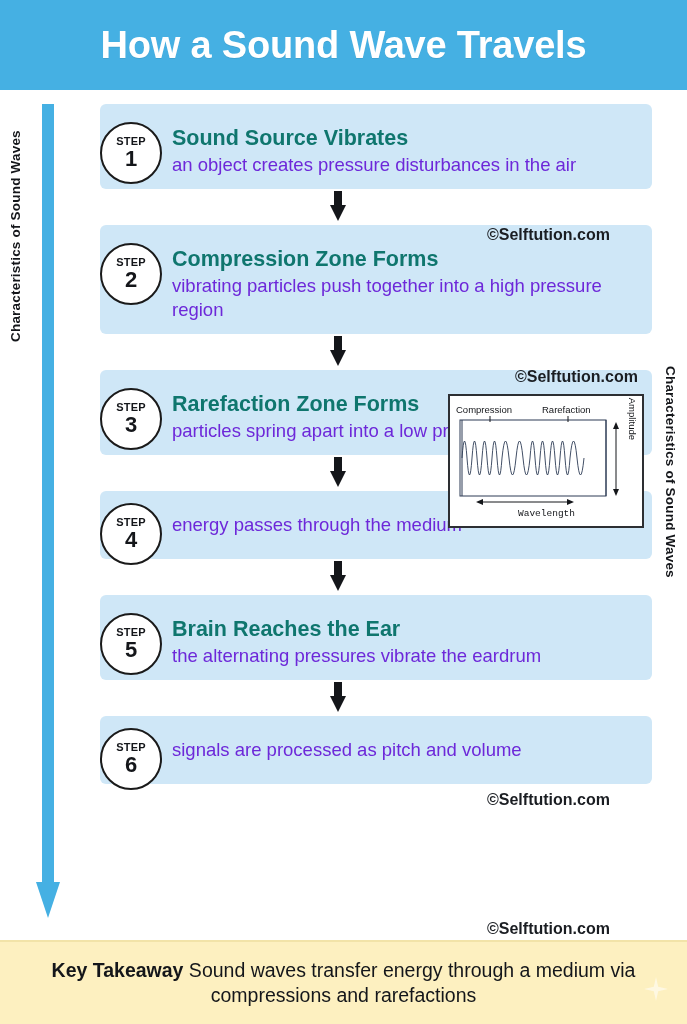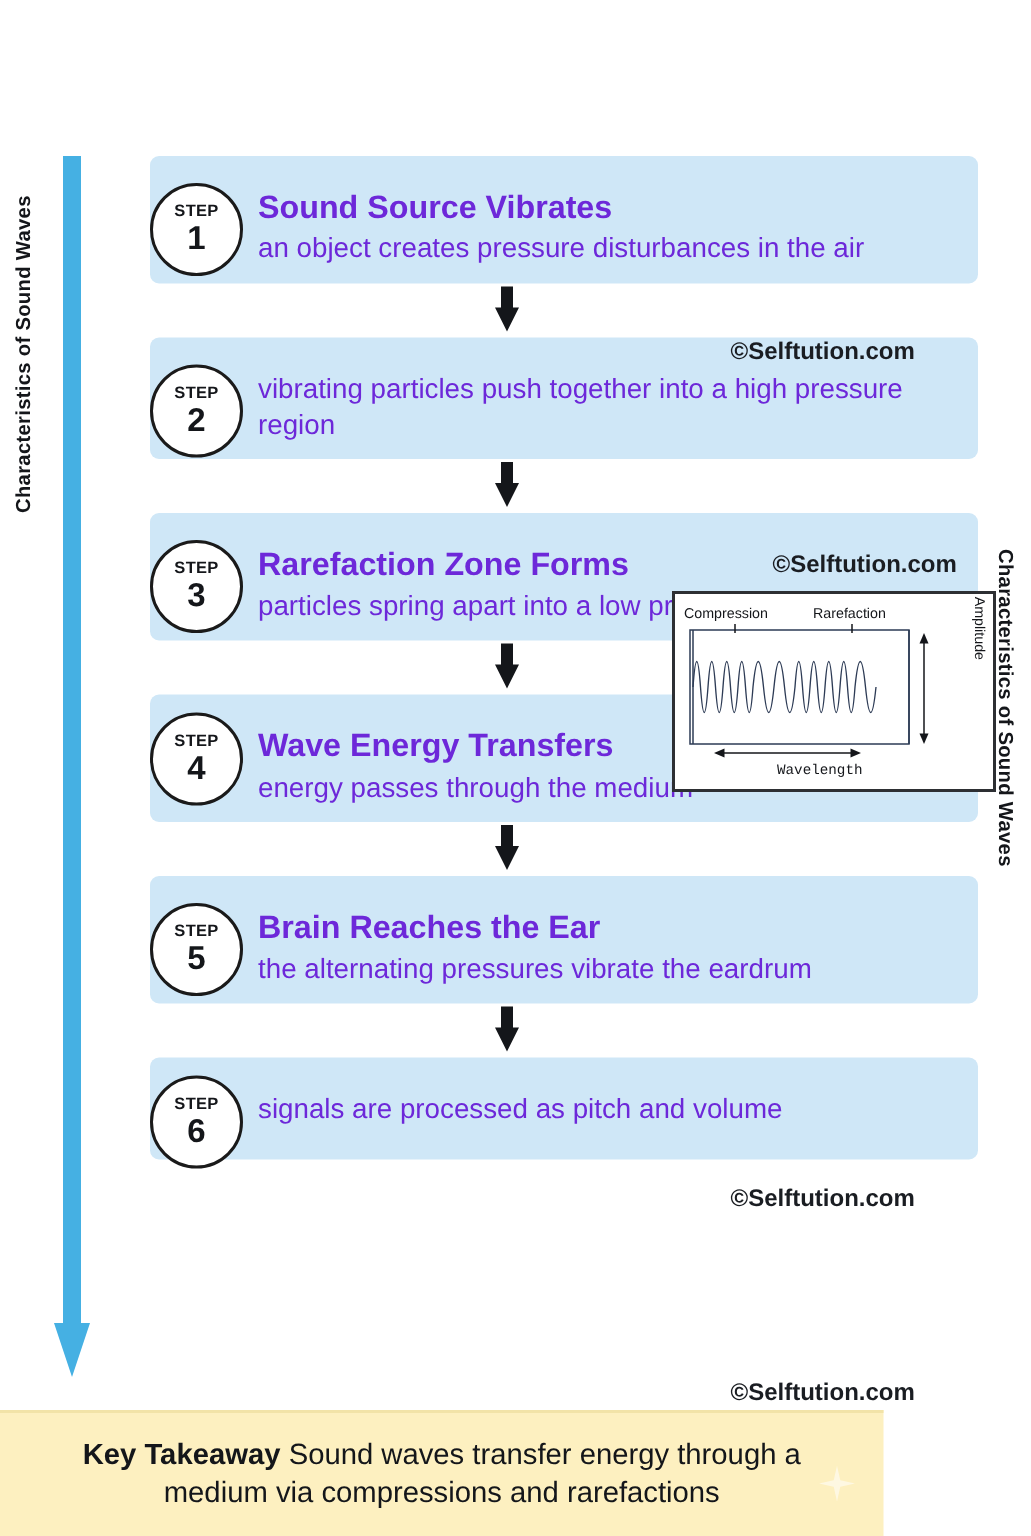--- a/index.html
+++ b/index.html
@@ -136,21 +136,21 @@
   }
   .step-badge .num {
     font-size: 22px;
     font-weight: bold;
     color: #14161a;
     line-height: 1.05;
   }
   .step-title {
     font-size: 21.5px;
     font-weight: bold;
-    color: #6d28d9;
+    color: #0f766e;
     line-height: 1.18;
     margin: 0 0 2px 0;
   }
   .step-desc {
     font-size: 18.5px;
     color: #6d28d9;
     line-height: 1.28;
     margin: 0;
   }
 
@@ -192,21 +192,21 @@
     font-weight: bold;
     color: #1a1d22;
     white-space: nowrap;
   }
 
   
   .inset {
     position: absolute;
     left: 448px;
     top: 394px;
-    width: 216px;
+    width: 196px;
     height: 134px;
     background: #ffffff;
     border: 2px solid #2d2f33;
     box-sizing: border-box;
     z-index: 5;
   }
   .inset-label {
     position: absolute;
     font-size: 9.5px;
     color: #14161a;
@@ -221,21 +221,21 @@
     transform: rotate(90deg);
     transform-origin: right top;
     white-space: nowrap;
   }
 
   
   .footer {
     position: absolute;
     left: 0;
     bottom: 0;
-    width: 589px;
+    width: 687px;
     height: 84px;
     background: #fdf0c0;
     border-top: 2px solid #f2e3a8;
     display: flex;
     align-items: center;
     justify-content: center;
     text-align: center;
     box-sizing: border-box;
     padding: 0 24px;
   }
@@ -254,20 +254,23 @@
     width: 26px;
     height: 26px;
     opacity: 0.55;
   }
 </style>
 </head>
 <body>
 
 <div class="page">
 
+  <div class="header">
+    <div class="header-title">How a Sound Wave Travels</div>
+  </div>
 
   <div class="side-label left">Characteristics of Sound Waves</div>
   <div class="side-label right">Characteristics of Sound Waves</div>
 
   <div class="rail">
     <div class="rail-stem"></div>
     <div class="rail-head"></div>
   </div>
 
   <div class="steps">
@@ -289,20 +292,21 @@
           <div class="head"></div>
       </div>
     </div>
 
     <div class="step">
       <div class="step-card">
         <div class="step-badge">
           <span class="lbl">STEP</span>
           <span class="num">2</span>
         </div>
+        <p class="step-title">Compression Zone Forms</p>
         <p class="step-desc">vibrating particles push together into a high pressure region</p>
       </div>
     </div>
 
     <div class="connector">
       <div class="arrow">
         <div class="shaft"></div>
           <div class="head"></div>
       </div>
     </div>
@@ -324,21 +328,20 @@
           <div class="head"></div>
       </div>
     </div>
 
     <div class="step">
       <div class="step-card" style="min-height:68px;">
         <div class="step-badge" style="top:12px;">
           <span class="lbl">STEP</span>
           <span class="num">4</span>
         </div>
-        <p class="step-title">Wave Energy Transfers</p>
         <p class="step-desc">energy passes through the medium</p>
       </div>
     </div>
 
     <div class="connector">
       <div class="arrow">
         <div class="shaft"></div>
           <div class="head"></div>
       </div>
     </div>

